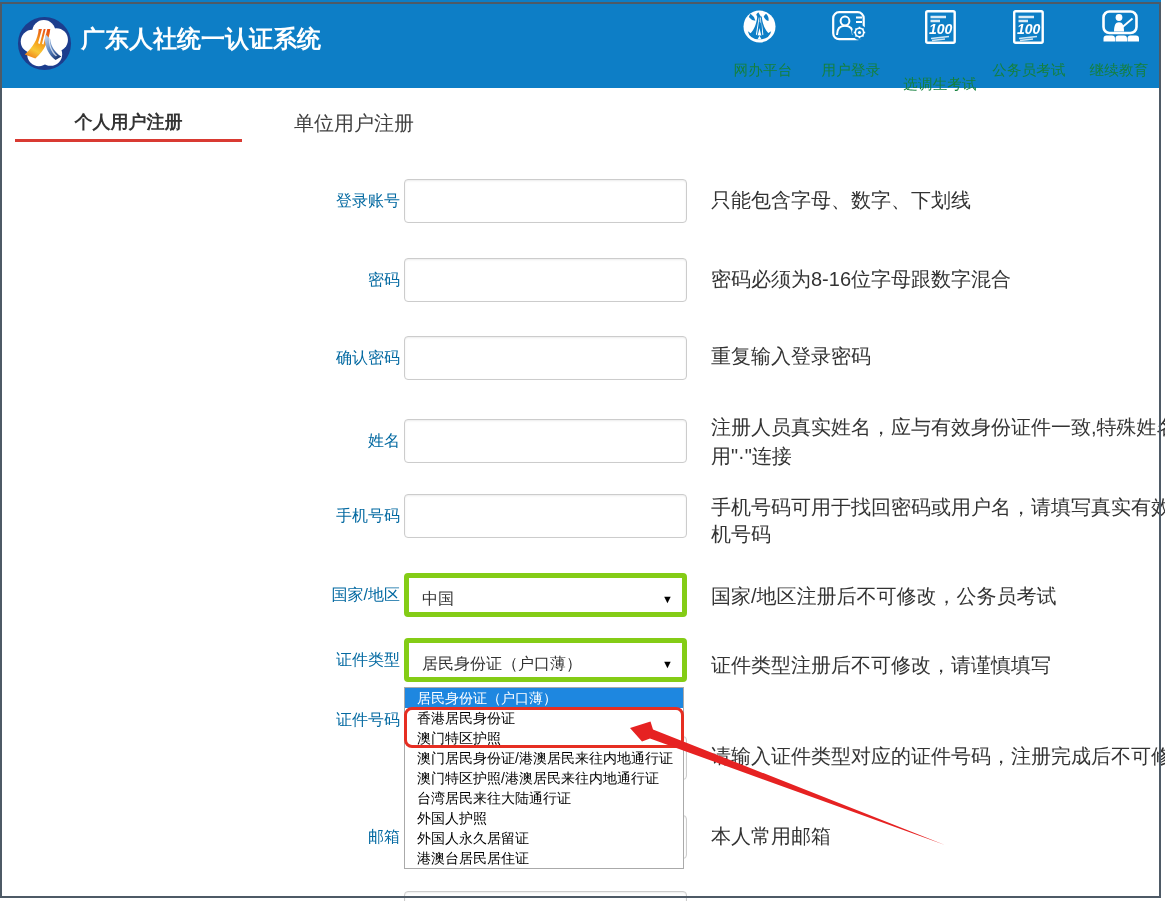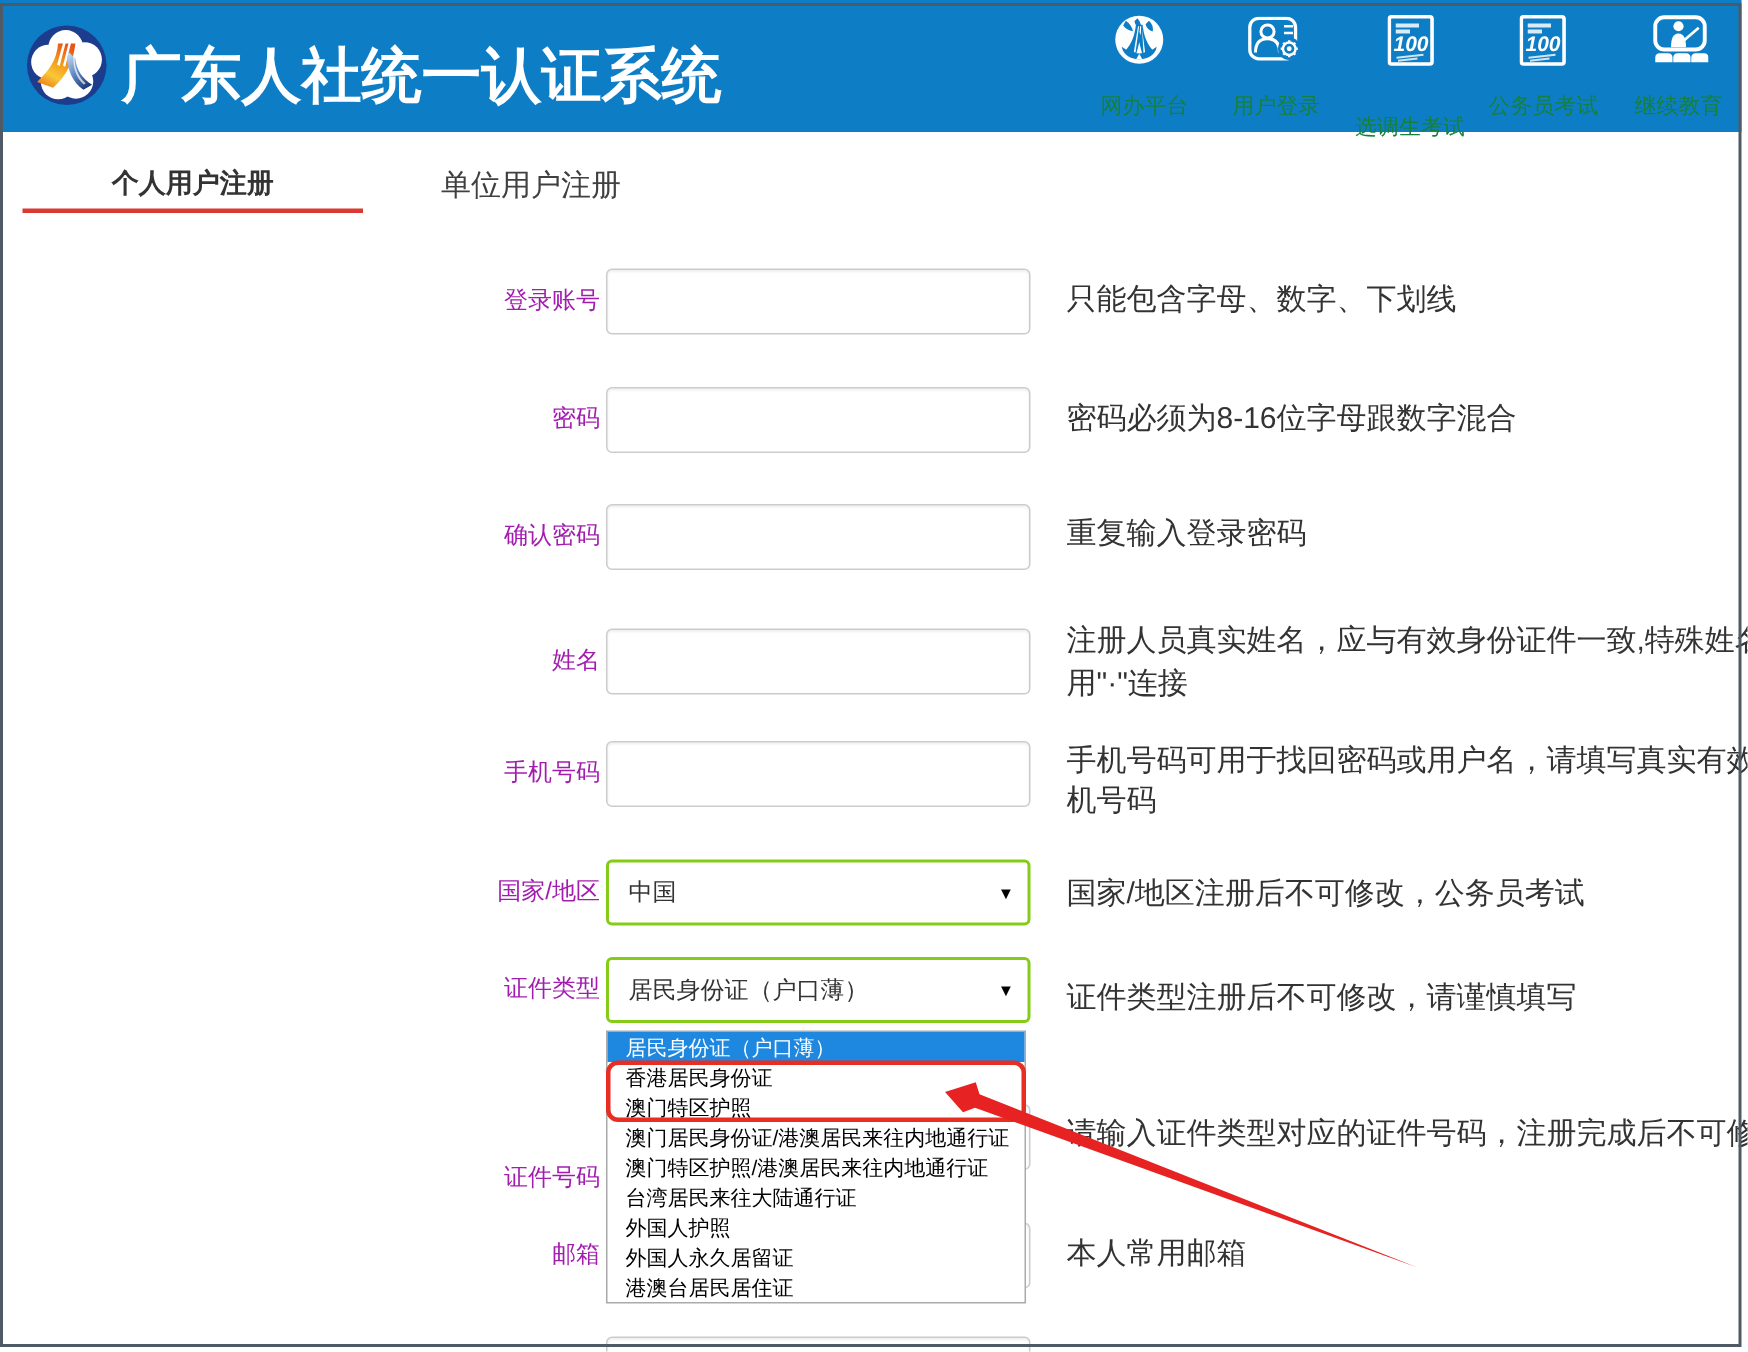--- a/index.html
+++ b/index.html
@@ -1,27 +1,27 @@
 <!DOCTYPE html>
 <html><head><meta charset="utf-8">
 <style>
 *{margin:0;padding:0;box-sizing:border-box}
 html,body{width:1165px;height:901px;background:#fff;overflow:hidden}
 body{font-family:"Liberation Sans",sans-serif;position:relative}
 .abs{position:absolute}
 #frame{left:0;top:2px;width:1161px;height:896px;border:2px solid #4e5a66;z-index:9;pointer-events:none}
 #header{left:0;top:0;width:1161px;height:88px;background:#0d7ec6}
-#title{left:81px;top:23px;font-size:40px;font-weight:bold;color:#fff;letter-spacing:0px}
+#title{left:81px;top:23px;font-size:24px;font-weight:bold;color:#fff;letter-spacing:0px}
 .navlab{color:#15803d;font-size:14.5px;letter-spacing:0.2px;white-space:nowrap;transform:translateX(-50%)}
 .tab1{left:15px;top:110px;width:227px;text-align:center;font-size:18px;font-weight:bold;color:#333}
 .tabline{left:15px;top:139px;width:227px;height:3px;background:#d93a32}
 .tab2{left:294px;top:110px;font-size:20px;color:#404040}
-.flabel{width:170px;text-align:right;font-size:16px;color:#a21caf;line-height:20px;left:230px}
+.flabel{width:170px;text-align:right;font-size:16px;color:#0369a1;line-height:20px;left:230px}
 .inp{left:404px;width:283px;height:44px;background:#fff;border:1px solid #ccc;border-radius:4px;box-shadow:inset 0 1px 2px rgba(0,0,0,.08)}
-.sel{left:404px;width:283px;height:44px;background:#fff;border:2px solid #84cc16;border-radius:4px;font-size:16px;color:#333;line-height:42px;padding-left:13px}
+.sel{left:404px;width:283px;height:44px;background:#fff;border:5px solid #84cc16;border-radius:4px;font-size:16px;color:#333;line-height:42px;padding-left:13px}
 .selarr{position:absolute;right:9px;top:0;font-size:11px;color:#000;line-height:42px}
 .hint{left:711px;font-size:20px;color:#333;line-height:29px;white-space:nowrap}
 #ddl{left:404px;top:687px;width:280px;background:#fff;border:1px solid #aaa;z-index:5}
 #ddl .it{height:20px;line-height:20px;font-size:14px;color:#000;padding-left:12px;white-space:nowrap}
 #ddl .hl{background:#1e87e0;color:#fff}
 #redbox{left:404px;top:707px;width:280px;height:41px;border:3px solid #e62e22;border-radius:8px;z-index:7}
 #arrow{left:0;top:0;z-index:8;pointer-events:none}
 .chl{background:#3a98f8;color:#fff;display:inline-block;line-height:21px;vertical-align:baseline}
 </style></head>
 <body>
@@ -117,21 +117,21 @@
 <div class="abs tabline"></div>
 <div class="abs tab2">单位用户注册</div>
 
 <div class="abs flabel" style="top:191px">登录账号</div>
 <div class="abs flabel" style="top:270px">密码</div>
 <div class="abs flabel" style="top:348px">确认密码</div>
 <div class="abs flabel" style="top:431px">姓名</div>
 <div class="abs flabel" style="top:506px">手机号码</div>
 <div class="abs flabel" style="top:585px">国家/地区</div>
 <div class="abs flabel" style="top:650px">证件类型</div>
-<div class="abs flabel" style="top:776px">证件号码</div>
+<div class="abs flabel" style="top:710px">证件号码</div>
 <div class="abs flabel" style="top:827px">邮箱</div>
 
 <div class="abs inp" style="top:179px"></div>
 <div class="abs inp" style="top:258px"></div>
 <div class="abs inp" style="top:336px"></div>
 <div class="abs inp" style="top:419px"></div>
 <div class="abs inp" style="top:494px"></div>
 <div class="abs sel" style="top:573px">中国<span class="selarr">▼</span></div>
 <div class="abs sel" style="top:638px">居民身份证（户口薄）<span class="selarr">▼</span></div>
 <div class="abs inp" style="top:736px"></div>

